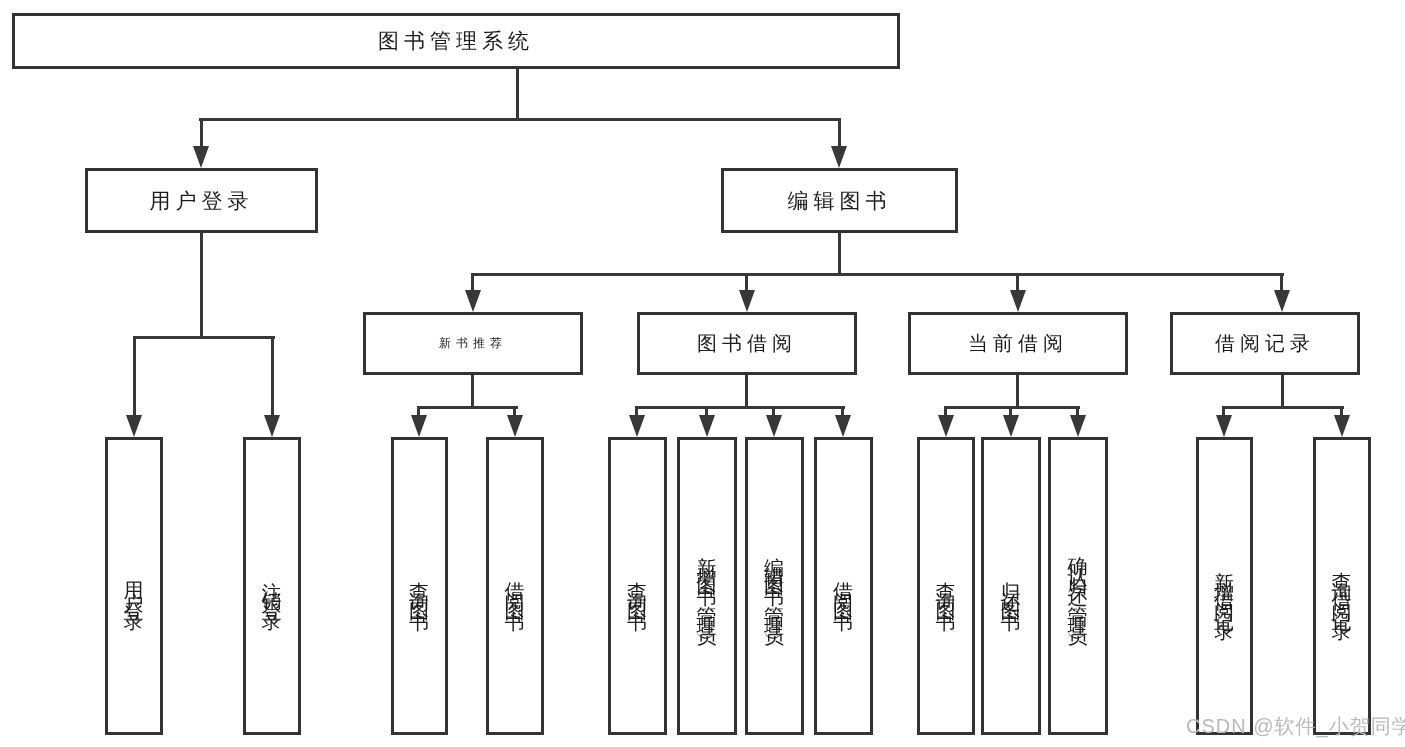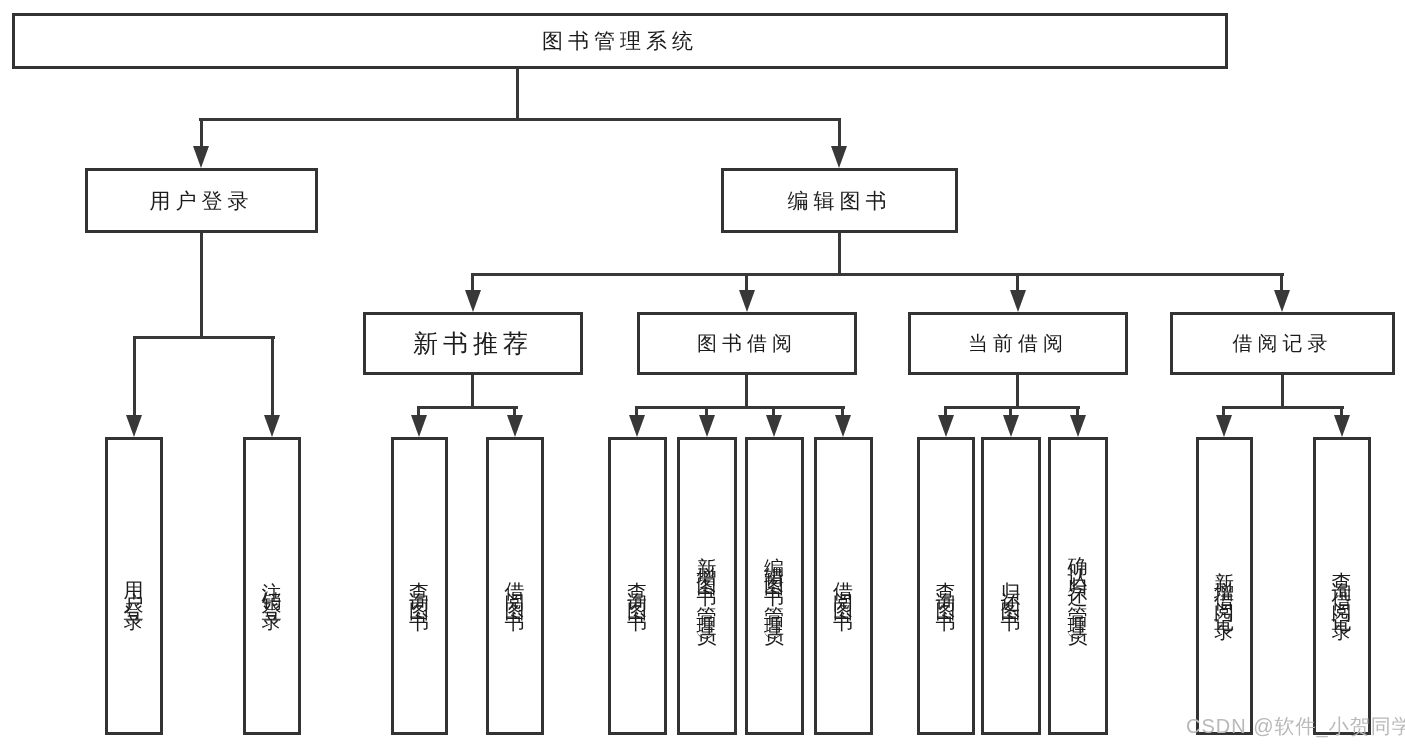--- a/index.html
+++ b/index.html
@@ -31,21 +31,21 @@
   .watermark{
     position:absolute;left:1186px;top:713px;font-size:20px;letter-spacing:1px;
     color:#b9b9b9;white-space:nowrap;z-index:5;
   }
 </style>
 </head>
 <body>
 
 <div class="canvas">
 
-  <div class="box" style="left:12px;top:13px;width:1216px;height:56px;">
+  <div class="box" style="left:12px;top:13px;width:888px;height:56px;">
     <span>图书管理系统</span>
   </div>
 
   <div class="vline" style="left:516px;top:69px;height:52px;"></div>
   <div class="hline" style="left:199px;top:118px;width:642px;"></div>
   <div class="vline" style="left:200px;top:118px;height:30px;"></div>
   <div class="arrow" style="left:193px;top:146px;"></div>
   <div class="vline" style="left:838px;top:118px;height:30px;"></div>
   <div class="arrow" style="left:831px;top:146px;"></div>
 
@@ -67,30 +67,30 @@
   <div class="hline" style="left:472px;top:273px;width:812px;"></div>
   <div class="vline" style="left:471px;top:273px;height:21px;"></div>
   <div class="arrow" style="left:465px;top:290px;"></div>
   <div class="vline" style="left:745px;top:273px;height:21px;"></div>
   <div class="arrow" style="left:739px;top:290px;"></div>
   <div class="vline" style="left:1016px;top:273px;height:21px;"></div>
   <div class="arrow" style="left:1010px;top:290px;"></div>
   <div class="vline" style="left:1280px;top:273px;height:21px;"></div>
   <div class="arrow" style="left:1274px;top:290px;"></div>
 
-  <div class="box" style="left:363px;top:312px;width:220px;height:63px;font-size:25px;">
+  <div class="box" style="left:363px;top:312px;width:220px;height:63px;font-size:12px;">
     <span>新书推荐</span>
   </div>
   <div class="box" style="left:637px;top:312px;width:220px;height:63px;font-size:20px;">
     <span>图书借阅</span>
   </div>
   <div class="box" style="left:908px;top:312px;width:220px;height:63px;font-size:20px;">
     <span>当前借阅</span>
   </div>
-  <div class="box" style="left:1170px;top:312px;width:225px;height:63px;font-size:20px;">
+  <div class="box" style="left:1170px;top:312px;width:190px;height:63px;font-size:20px;">
     <span>借阅记录</span>
   </div>
 
   <div class="vline" style="left:471px;top:375px;height:33px;"></div>
   <div class="hline" style="left:418px;top:406px;width:100px;"></div>
   <div class="vline" style="left:417px;top:406px;height:12px;"></div>
   <div class="arrow" style="left:411px;top:415px;"></div>
   <div class="vline" style="left:513px;top:406px;height:12px;"></div>
   <div class="arrow" style="left:507px;top:415px;"></div>
 

